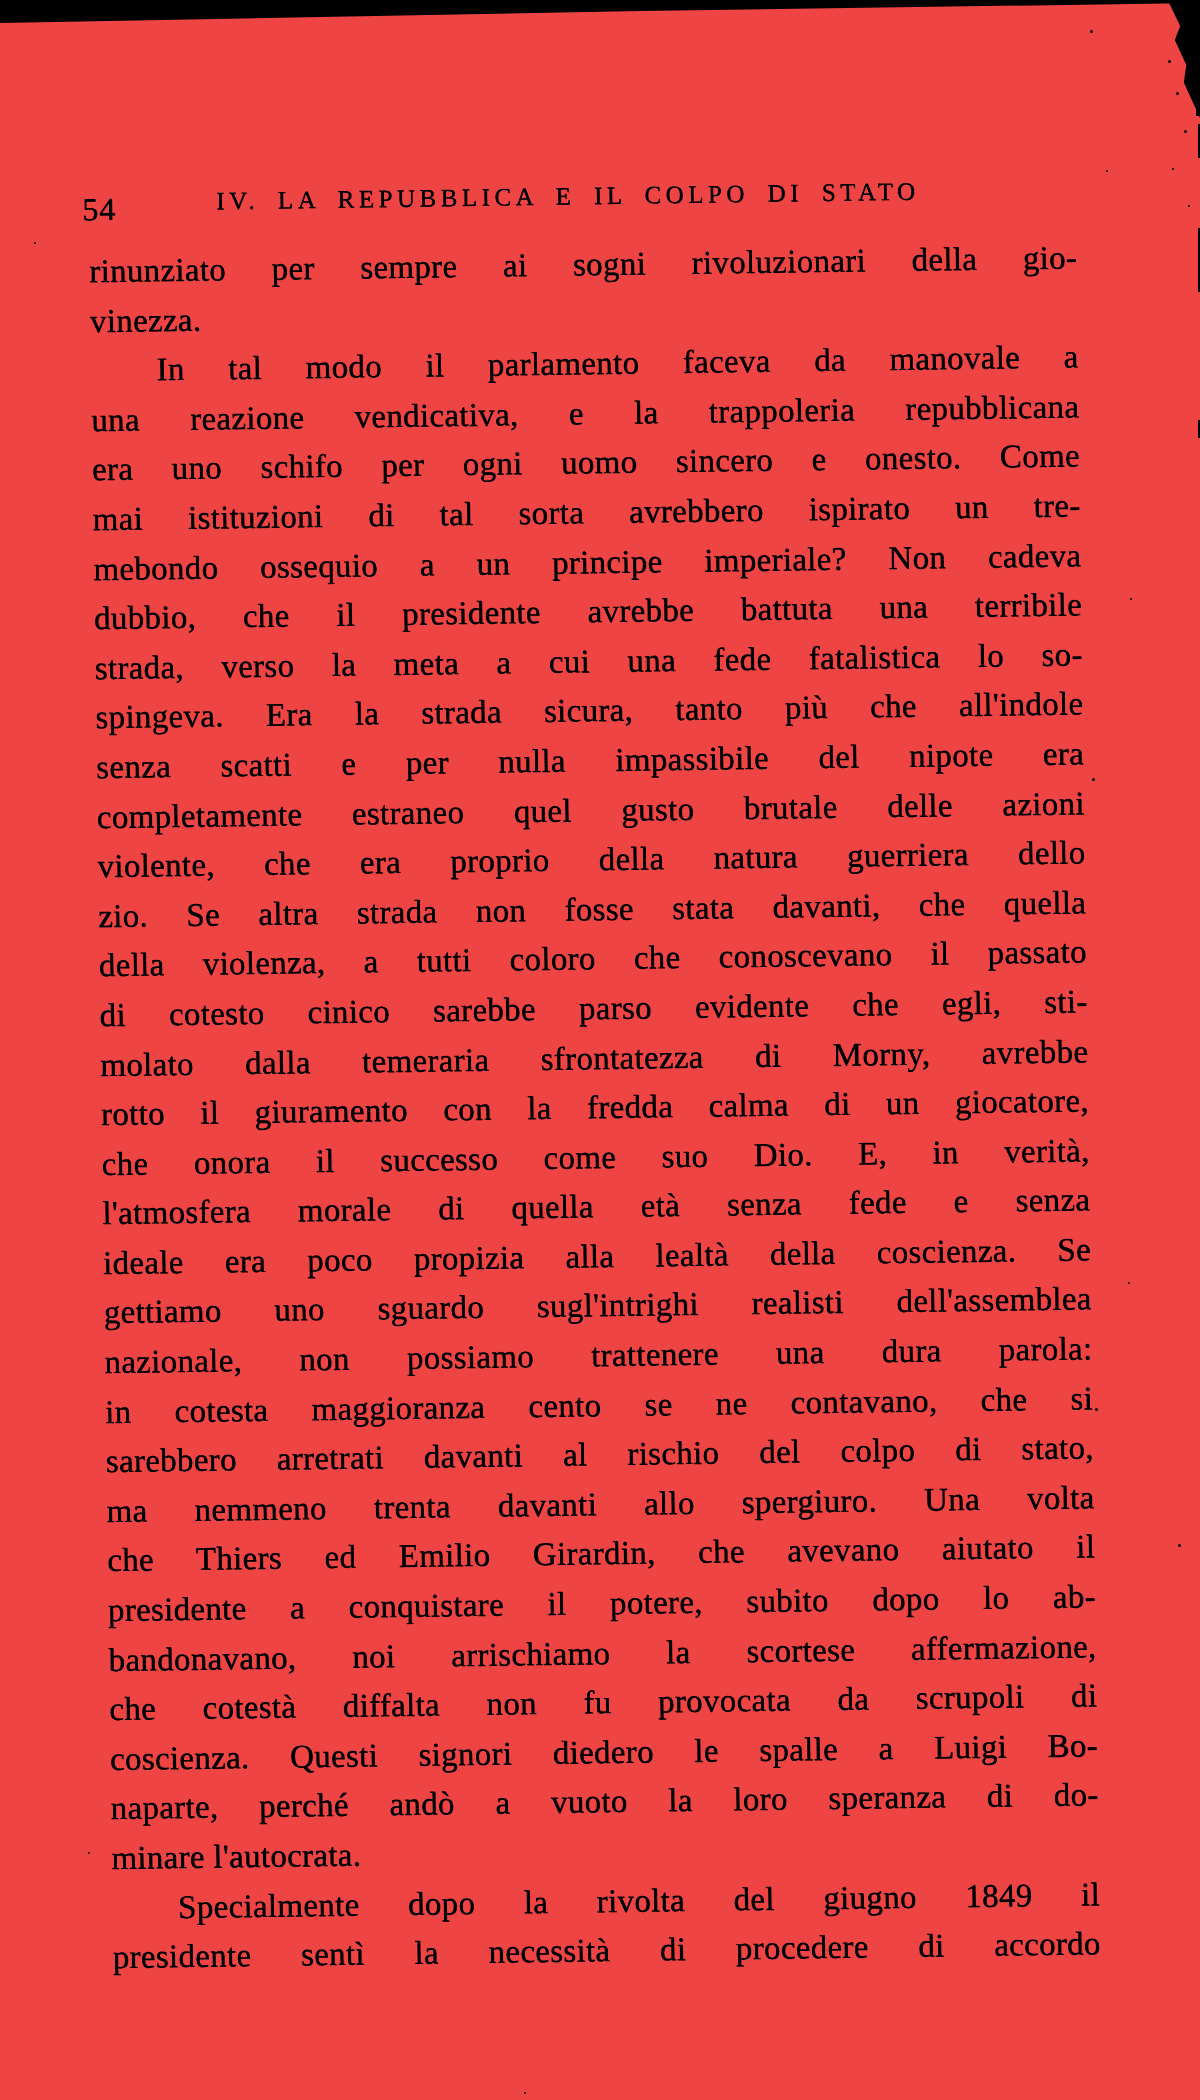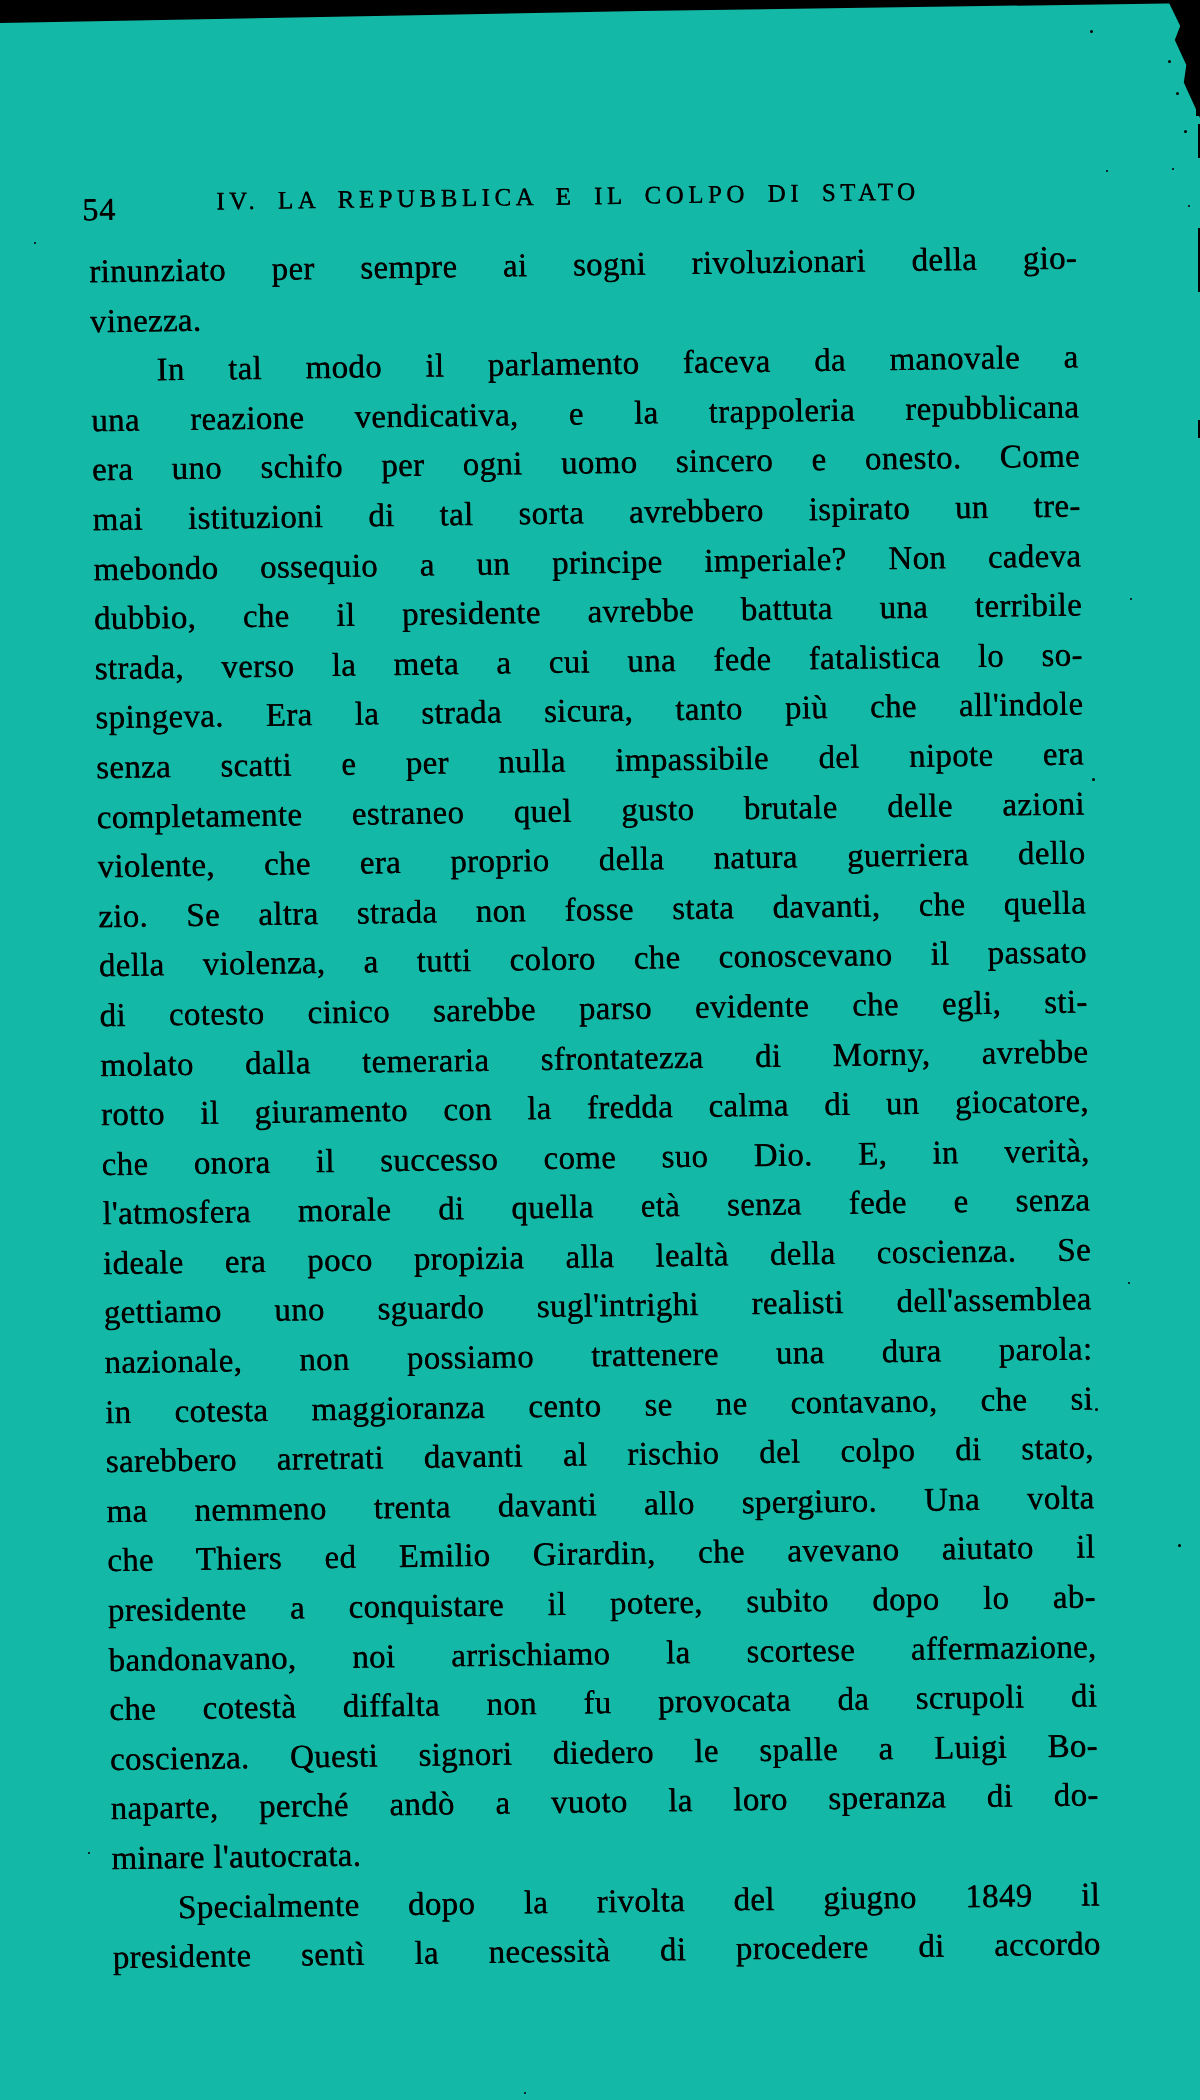--- a/index.html
+++ b/index.html
@@ -4,21 +4,21 @@
 <style>
   html, body { margin: 0; padding: 0; }
   body {
     width: 1200px; height: 2100px;
     background: #ffffff;
     overflow: hidden;
     position: relative;
     font-family: "Liberation Serif", "DejaVu Serif", serif;
     color: #000000;
   }
-  .page { position: absolute; inset: 0; background: #14b8a6; }
+  .page { position: absolute; inset: 0; background: #ef4444; }
 
   
   .top-band {
     position: absolute; left: 0; top: 0; width: 1200px; height: 26px;
     background: #000;
     clip-path: polygon(0 0, 1200px 0, 1200px 3px, 640px 11px, 0 23px);
   }
   
   .corner-blotch {
     position: absolute; right: 0; top: 0; width: 36px; height: 118px;

